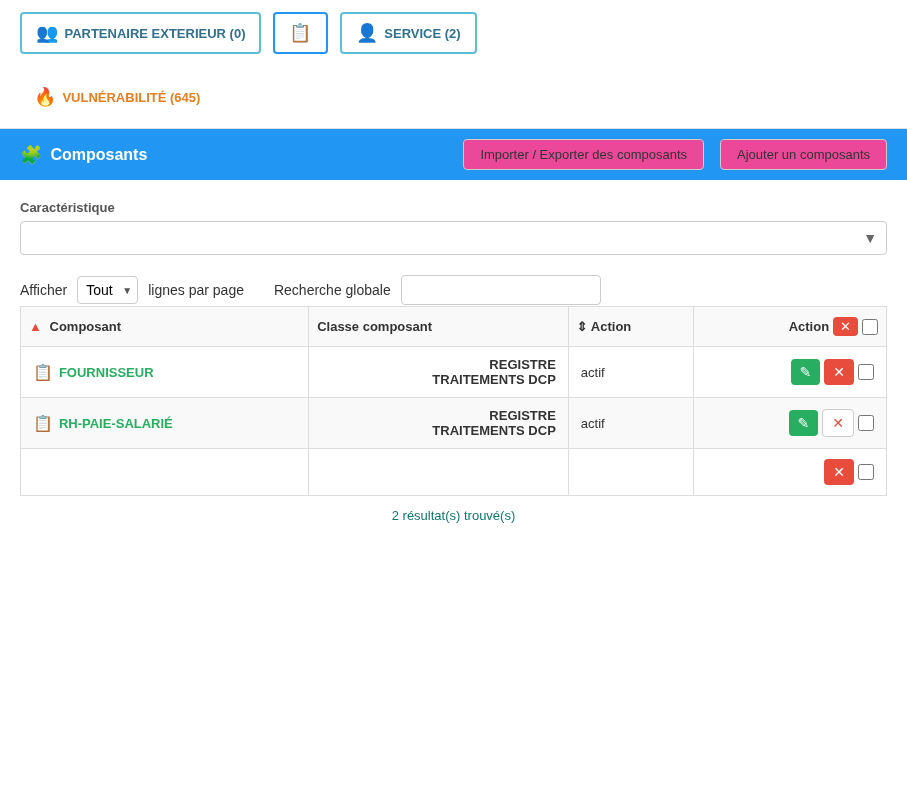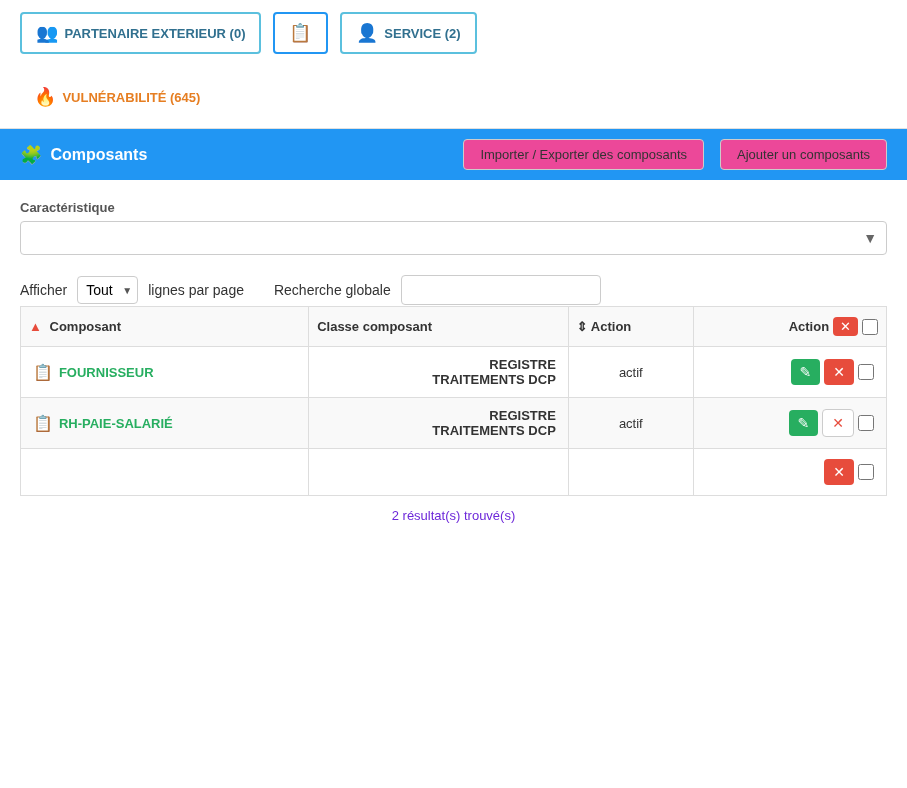--- a/index.html
+++ b/index.html
@@ -37,35 +37,35 @@
     .table-container { width: 100%; border-collapse: collapse; margin-bottom: 12px; }
     .table-container th { padding: 10px 8px; border: 1px solid #ddd; background: #f9f9f9; font-size: 13px; text-align: left; vertical-align: middle; }
     .table-container td { padding: 10px 12px; border: 1px solid #ddd; font-size: 13px; vertical-align: middle; }
     .table-container tr:nth-child(even) td { background: #f9f9f9; }
     .table-container tr:nth-child(odd) td { background: #fff; }
     .th-composant { cursor: pointer; color: #333; }
     .sort-indicator { color: #e74c3c; margin-right: 4px; }
     .th-classe { text-align: center; }
     .th-statut { text-align: center; cursor: pointer; }
     .th-action { text-align: center; }
-    .td-center { text-align: center; }
+    .td-center { text-align: left; }
     .td-classe { text-align: right; font-weight: bold; }
 
     .composant-link { color: #27ae60; font-weight: bold; text-decoration: none; display: flex; align-items: center; gap: 6px; }
     .composant-link .icon { font-size: 16px; }
 
     .btn-green { background: #27ae60; border: none; color: #fff; border-radius: 4px; padding: 5px 9px; cursor: pointer; font-size: 14px; }
     .btn-red { background: #e74c3c; border: none; color: #fff; border-radius: 4px; padding: 5px 9px; cursor: pointer; font-size: 14px; }
     .btn-red-outline { background: #fff; border: 1px solid #ccc; color: #e74c3c; border-radius: 4px; padding: 5px 9px; cursor: pointer; font-size: 14px; }
     .action-cell { display: flex; align-items: center; gap: 4px; justify-content: flex-end; }
     .checkbox { width: 16px; height: 16px; cursor: pointer; }
 
     .action-header { display: flex; align-items: center; gap: 4px; justify-content: flex-end; }
 
-    .result-count { text-align: center; font-size: 13px; color: #6d28d9; margin-top: 8px; }
+    .result-count { text-align: center; font-size: 13px; color: #0f766e; margin-top: 8px; }
 
     .last-row td { background: #fff; }
   </style>
 </head>
 <body>
 
 <div class="top-nav">
   <button class="nav-btn">
     <span class="icon">👥</span>
     <span>PARTENAIRE EXTERIEUR (0)</span>

